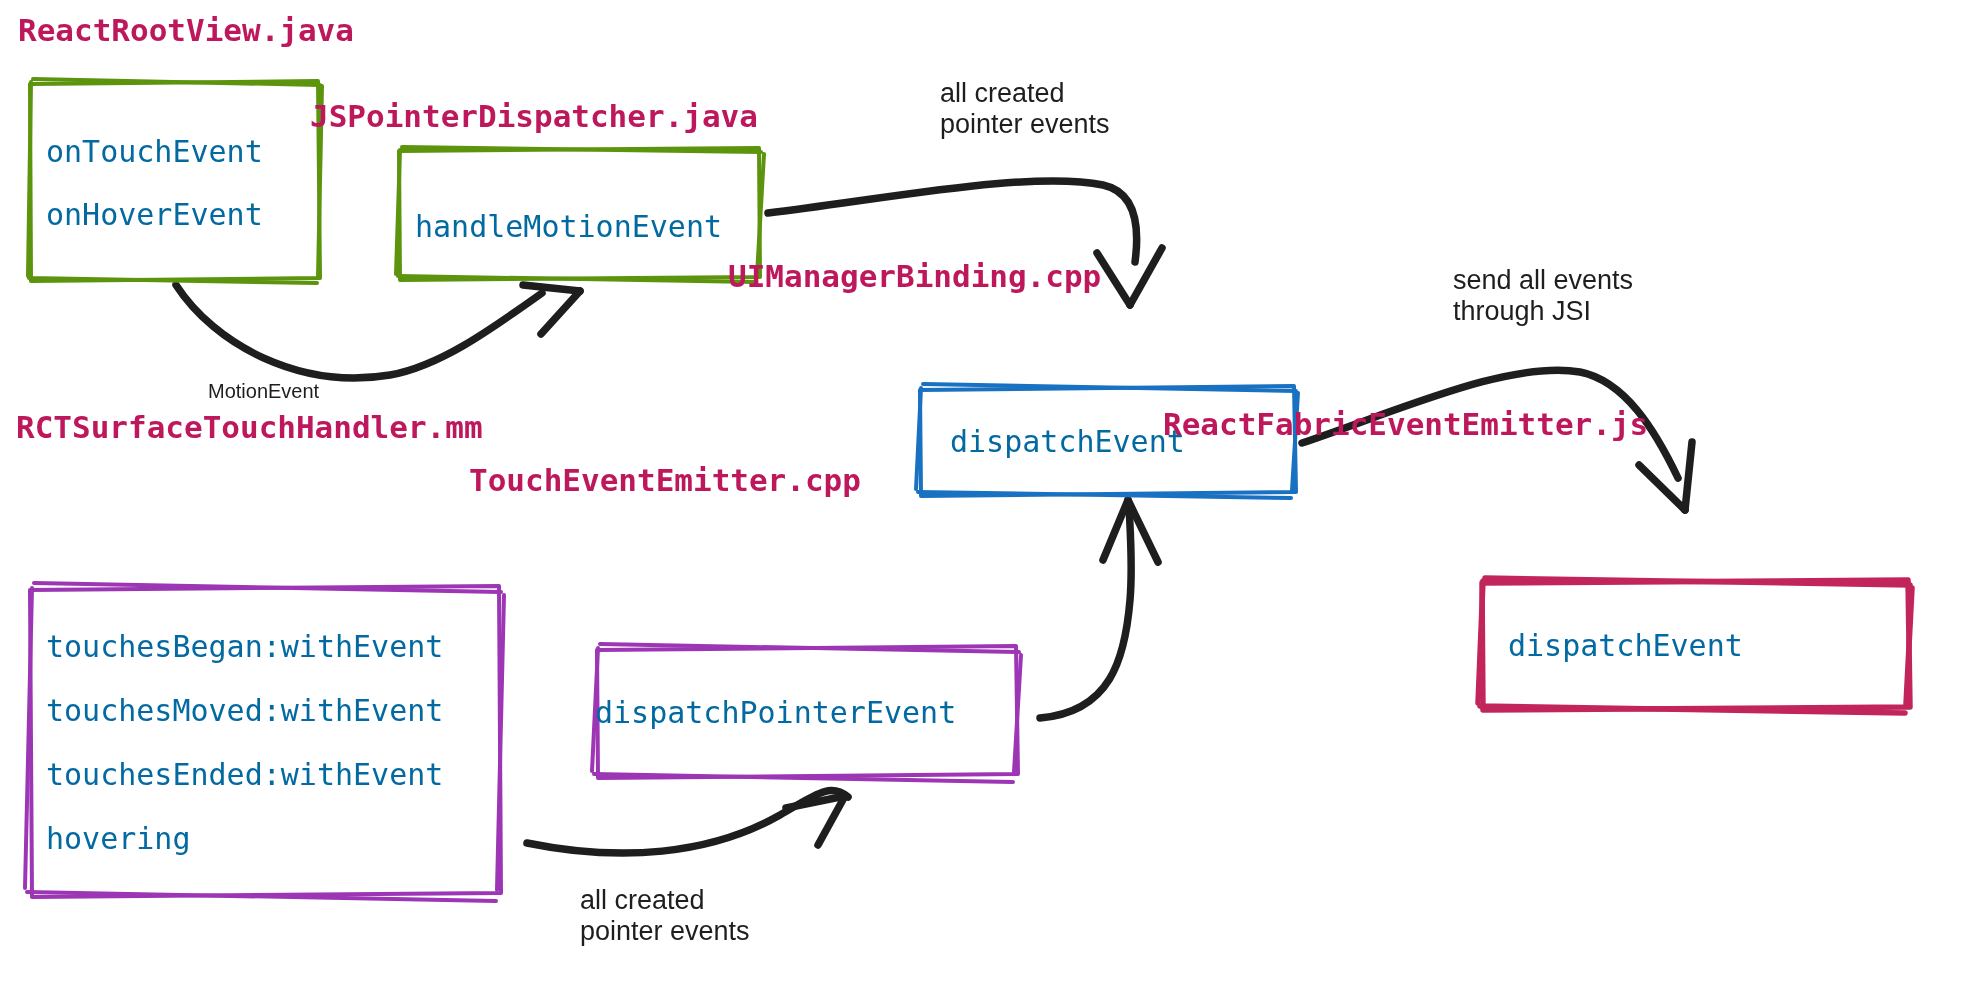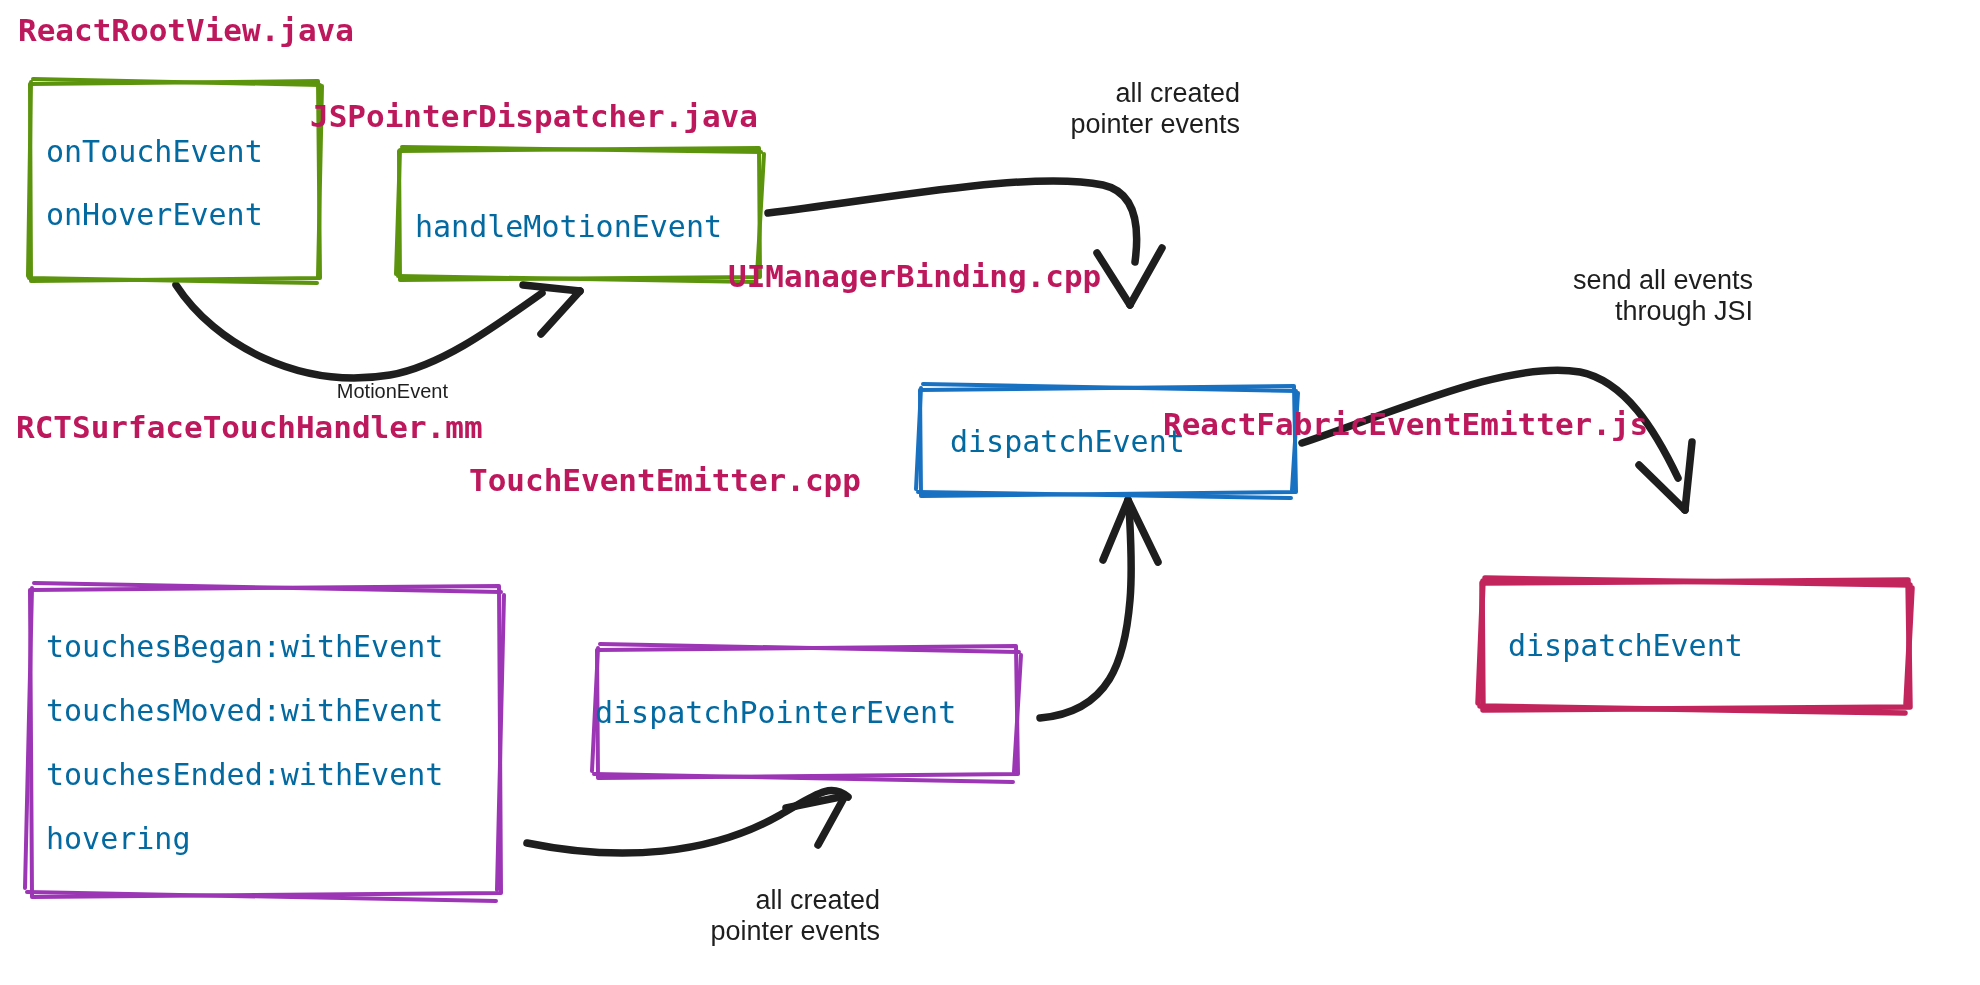--- a/index.html
+++ b/index.html
@@ -53,21 +53,21 @@
     font-size: 30px;
     color: #0369a1;
     white-space: nowrap;
     line-height: 1.1;
   }
   .edge-label {
     position: absolute;
     font-family: "Liberation Sans", "DejaVu Sans", sans-serif;
     font-size: 27px;
     color: #1e1e1e;
-    text-align: right;
+    text-align: left;
     line-height: 1.15;
     white-space: pre-line;
   }
   .edge-label.mono {
     font-family: Liberation Sans, sans-serif;
     font-size: 20px;
   }
 </style>
 </head>
 <body>

